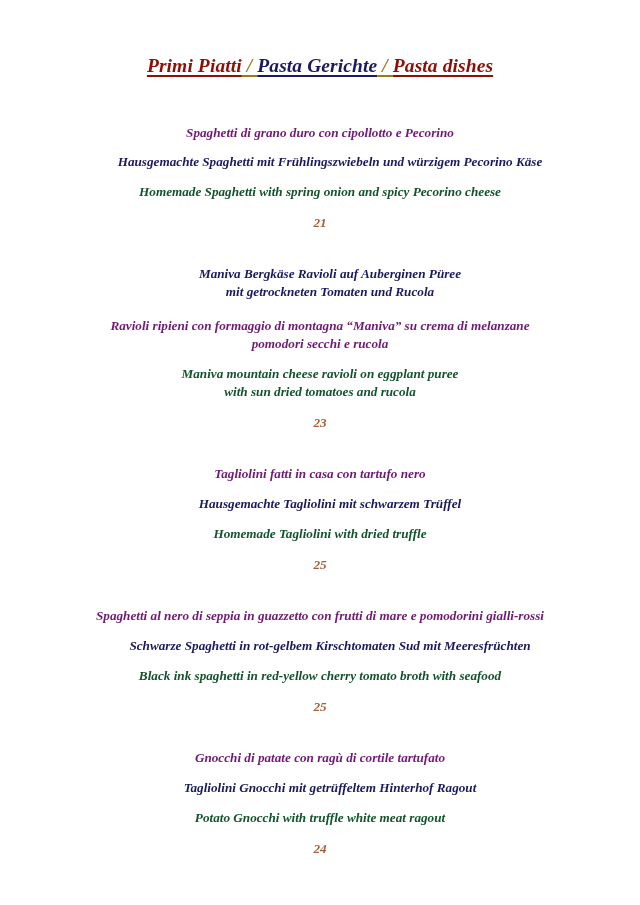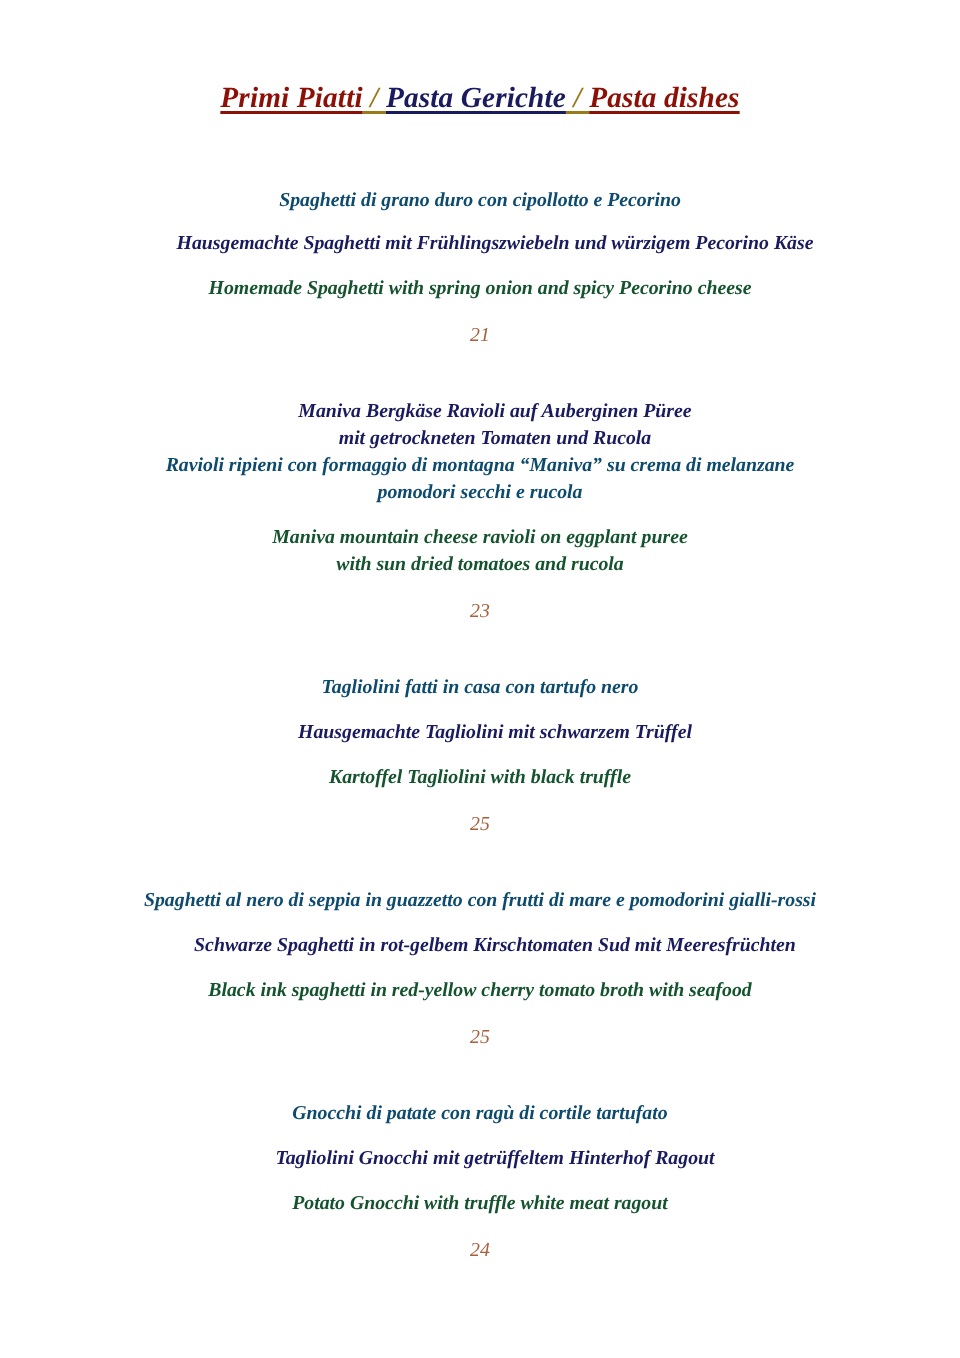--- a/index.html
+++ b/index.html
@@ -56,38 +56,39 @@
   }
   .dish:last-child { margin-bottom: 0; }
 
   .line {
     font-weight: bold;
     font-style: italic;
     line-height: 1.36;
     white-space: pre-line;
   }
   .line-it {
-    color: #0c4a6e;
+    color: #701a75;
     font-size: 13.2px;
+    margin-top: 16px;
   }
   .line-de {
     color: #1a1a5e;
     font-size: 13.2px;
     margin-top: 12px;
     padding-left: 20px;
   }
   .line-en {
     color: #14532d;
     font-size: 13.2px;
     margin-top: 12px;
   }
   .price {
     color: #a6603c;
     font-size: 13.2px;
-    font-weight: normal;
+    font-weight: bold;
     font-style: italic;
     margin-top: 14px;
   }
 </style>
 </head>
 <body>
 
 <div class="page">
 
   <div class="title-wrap">
@@ -111,21 +112,21 @@
       <div class="line line-it">Ravioli ripieni con formaggio di montagna “Maniva” su crema di melanzane
 pomodori secchi e rucola</div>
       <div class="line line-en">Maniva mountain cheese ravioli on eggplant puree
 with sun dried tomatoes and rucola</div>
       <div class="price">23</div>
     </div>
 
     <div class="dish">
       <div class="line line-it">Tagliolini fatti in casa con tartufo nero</div>
       <div class="line line-de">Hausgemachte Tagliolini mit schwarzem Trüffel</div>
-      <div class="line line-en">Kartoffel Tagliolini with black truffle</div>
+      <div class="line line-en">Homemade Tagliolini with dried truffle</div>
       <div class="price">25</div>
     </div>
 
     <div class="dish">
       <div class="line line-it">Spaghetti al nero di seppia in guazzetto con frutti di mare e pomodorini gialli-rossi</div>
       <div class="line line-de">Schwarze Spaghetti in rot-gelbem Kirschtomaten Sud mit Meeresfrüchten</div>
       <div class="line line-en">Black ink spaghetti in red-yellow cherry tomato broth with seafood</div>
       <div class="price">25</div>
     </div>
 

